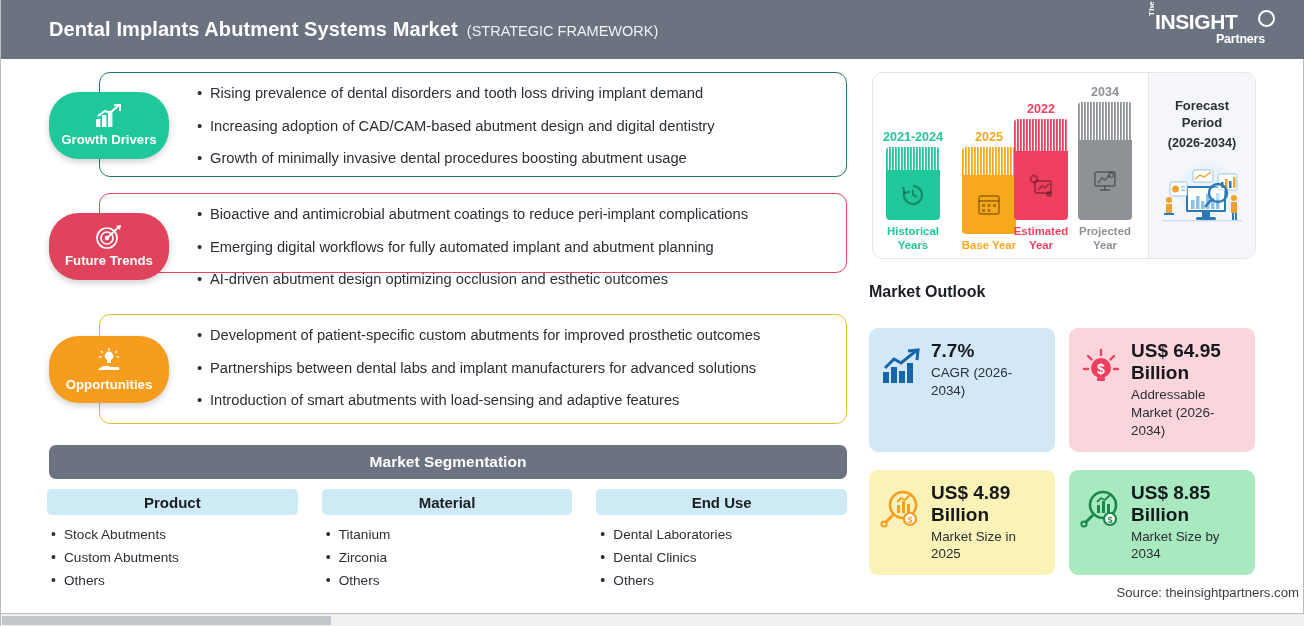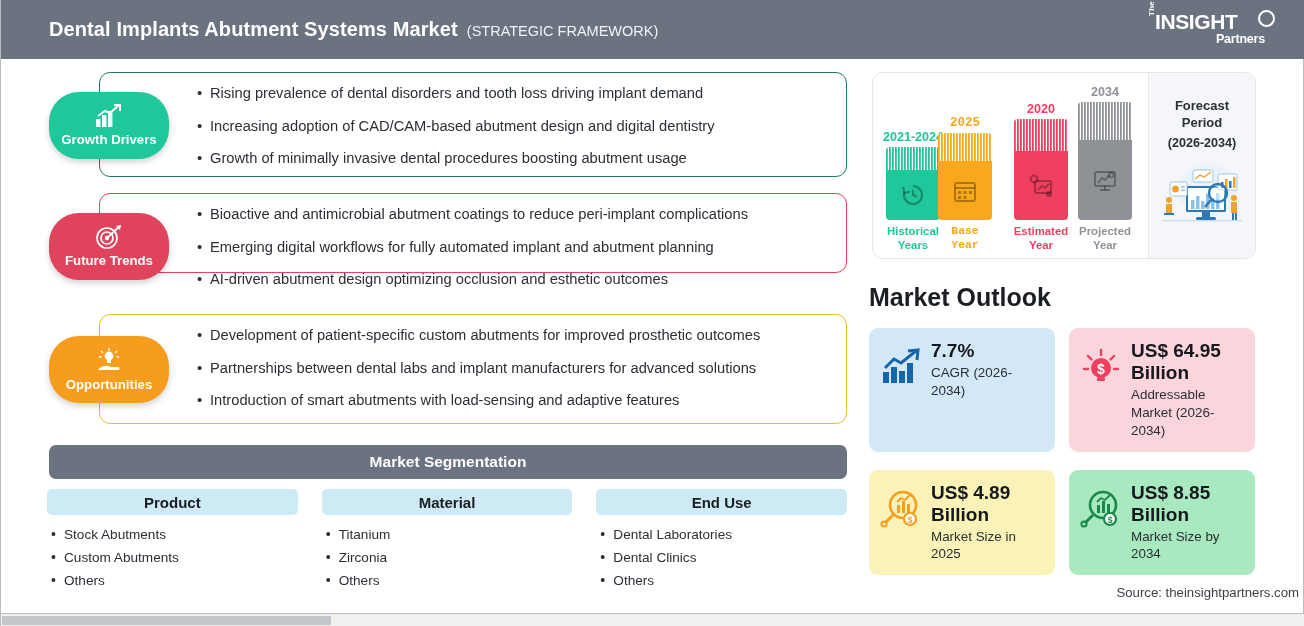--- a/index.html
+++ b/index.html
@@ -188,21 +188,21 @@
     font-size: 13px; font-weight: bold; color: #2b2f36;
     text-align: center; line-height: 1.3;
   }
   .forecast-years {
     font-size: 12.6px; font-weight: bold; color: #2b2f36;
     margin-top: 4px;
   }
 
   .outlook-title {
     position: absolute; left: 2px; top: 224px;
-    font-size: 25px; font-weight: bold; color: #1b1e23;
+    font-size: 16px; font-weight: bold; color: #1b1e23;
   }
   .outlook-grid {
     position: absolute; left: 2px; top: 269px;
     width: 390px;
     display: grid; grid-template-columns: 186px 186px;
     gap: 18px 14px;
   }
   .stat-card {
     border-radius: 9px; padding: 12px 11px;
     display: flex; align-items: flex-start; gap: 9px;
@@ -380,21 +380,21 @@
               <div class="bar-solid" style="background:#1fc79a">
                 <svg width="26" height="26" viewBox="0 0 26 26">
                   <path d="M13 4 a9 9 0 1 1-8.5 6" fill="none" stroke="rgba(0,0,0,0.3)" stroke-width="2.2"></path>
                   <path d="M3 5 L4.5 11 L10 9.5" fill="none" stroke="rgba(0,0,0,0.3)" stroke-width="2.2"></path>
                   <path d="M13 8 L13 13 L17 15" fill="none" stroke="rgba(0,0,0,0.3)" stroke-width="2"></path>
                 </svg>
               </div>
             </div>
             <div class="bar-caption" style="color:#1fc79a">Historical Years</div>
           </div>
-          <div class="bar-group" style="left: 52px; font-family: Liberation Mono, monospace;">
+          <div class="bar-group" style="left: 76px;">
             <div class="bar-year" style="color:#f7a81b">2025</div>
             <div class="bar" style="height:87px">
               <div class="bar-stripes" style="height:28px"><svg width="54" height="100%" preserveAspectRatio="none" viewBox="0 0 54 30">
                   <rect width="54" height="30" fill="#fff"></rect>
                   <g fill="#f7a81b">
                     <rect x="0" y="0" width="1.8" height="30"></rect>
                     <rect x="3" y="0" width="1.8" height="30"></rect>
                     <rect x="6" y="0" width="1.8" height="30"></rect>
                     <rect x="9" y="0" width="1.8" height="30"></rect>
                     <rect x="12" y="0" width="1.8" height="30"></rect>
@@ -423,21 +423,21 @@
                     <rect x="17" y="13" width="3" height="3"></rect>
                     <rect x="6" y="18" width="3" height="3"></rect>
                     <rect x="11.5" y="18" width="3" height="3"></rect>
                   </g>
                 </svg>
               </div>
             </div>
             <div class="bar-caption" style="color:#f7a81b">Base Year</div>
           </div>
           <div class="bar-group" style="left: 128px;">
-            <div class="bar-year" style="color:#ef3f5f">2020</div>
+            <div class="bar-year" style="color:#ef3f5f">2022</div>
             <div class="bar" style="height:101px">
               <div class="bar-stripes" style="height:32px"><svg width="54" height="100%" preserveAspectRatio="none" viewBox="0 0 54 30">
                   <rect width="54" height="30" fill="#fff"></rect>
                   <g fill="#ef3f5f">
                     <rect x="0" y="0" width="1.8" height="30"></rect>
                     <rect x="3" y="0" width="1.8" height="30"></rect>
                     <rect x="6" y="0" width="1.8" height="30"></rect>
                     <rect x="9" y="0" width="1.8" height="30"></rect>
                     <rect x="12" y="0" width="1.8" height="30"></rect>
                     <rect x="15" y="0" width="1.8" height="30"></rect>

